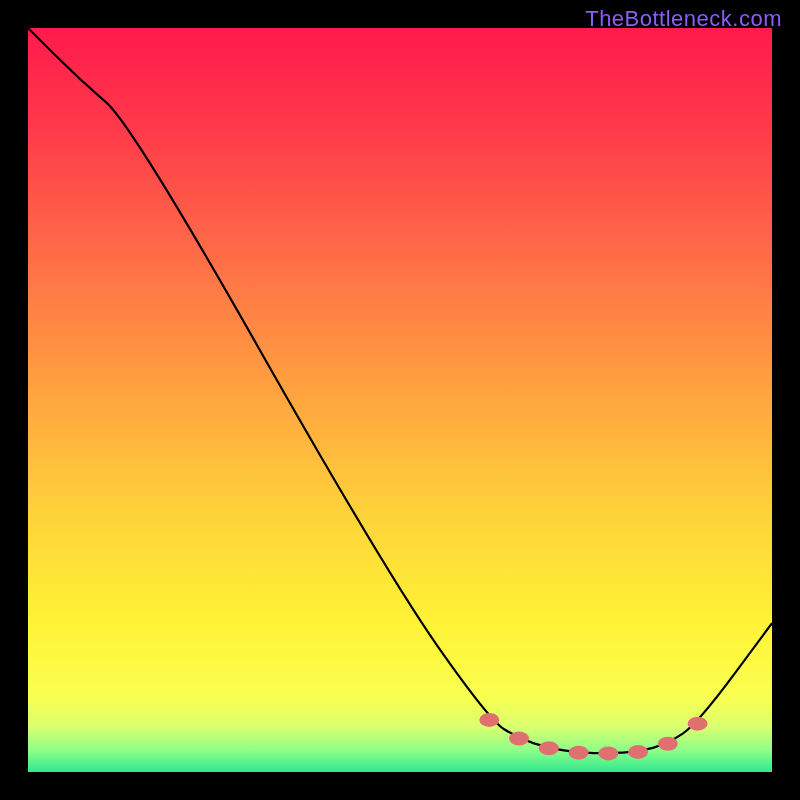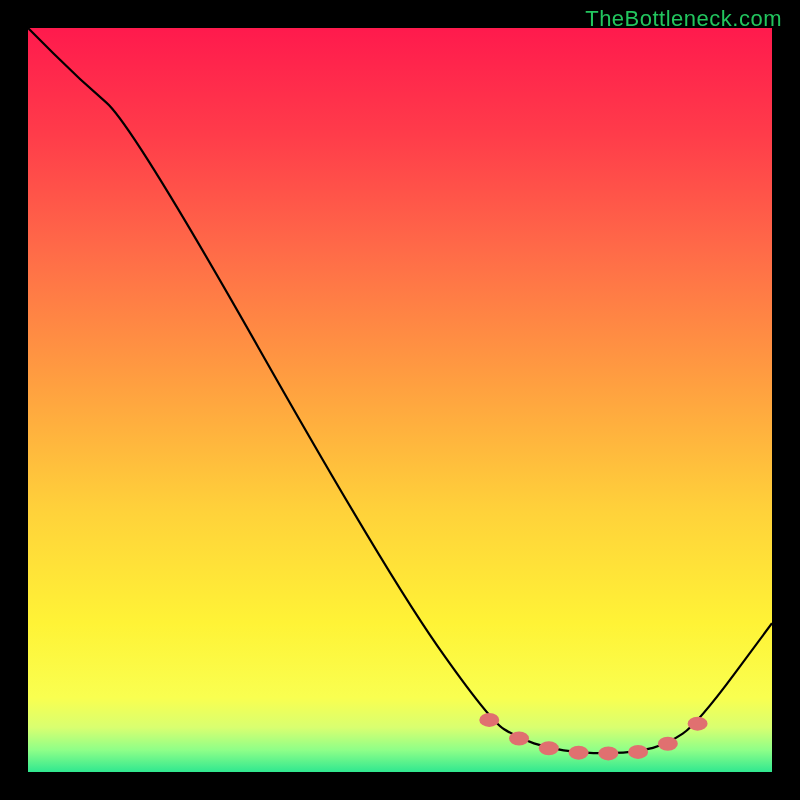--- a/index.html
+++ b/index.html
@@ -7,21 +7,21 @@
     width: 800px;
     height: 800px;
     background: #000;
     position: relative;
     font-family: Arial, sans-serif;
   }
   .watermark {
     position: absolute;
     top: 6px;
     right: 18px;
-    color: #22c55e;
+    color: #8b5cf6;
     font-size: 22px;
     font-weight: 400;
     z-index: 10;
     letter-spacing: 0.5px;
   }
   .chart-area {
     position: absolute;
     top: 28px;
     left: 28px;
     width: 744px;

